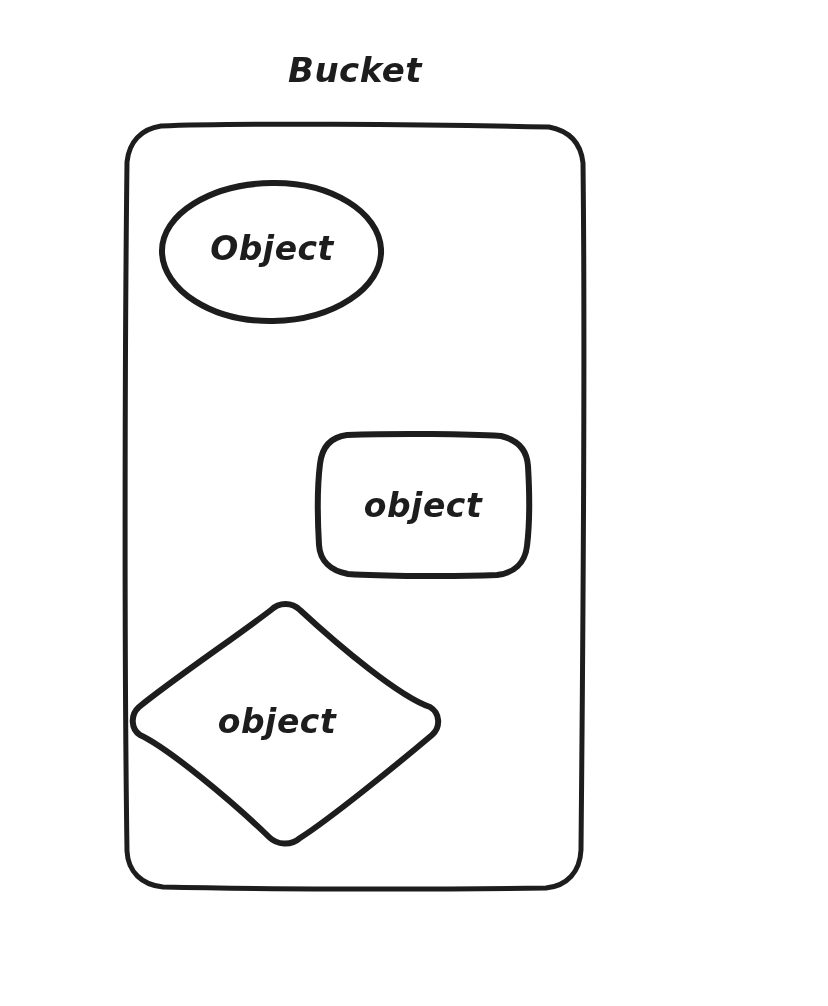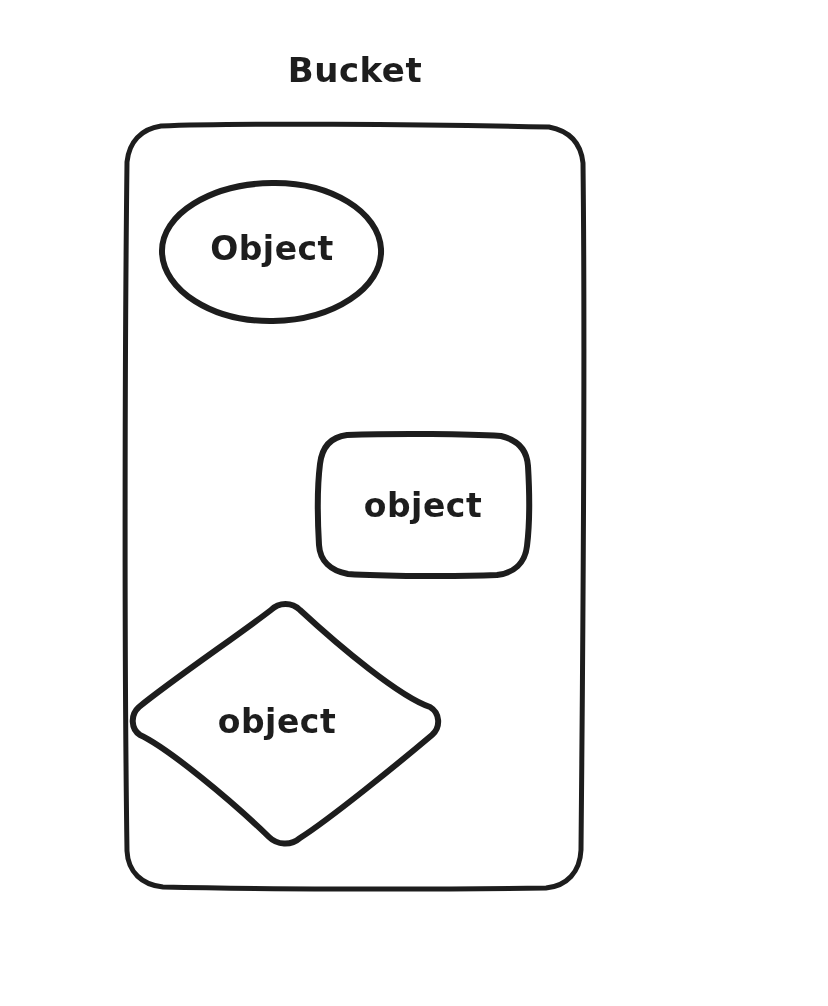--- a/index.html
+++ b/index.html
@@ -14,20 +14,21 @@
     overflow: hidden;
     font-family: "DejaVu Sans", sans-serif;
   }
 
   #diagram-root {
     position: absolute;
     left: 0;
     top: 0;
     width: 828px;
     height: 1006px;
+    font-style: italic;
   }
 
   .diagram-svg {
     position: absolute;
     left: 0;
     top: 0;
     width: 828px;
     height: 1006px;
     display: block;
   }

